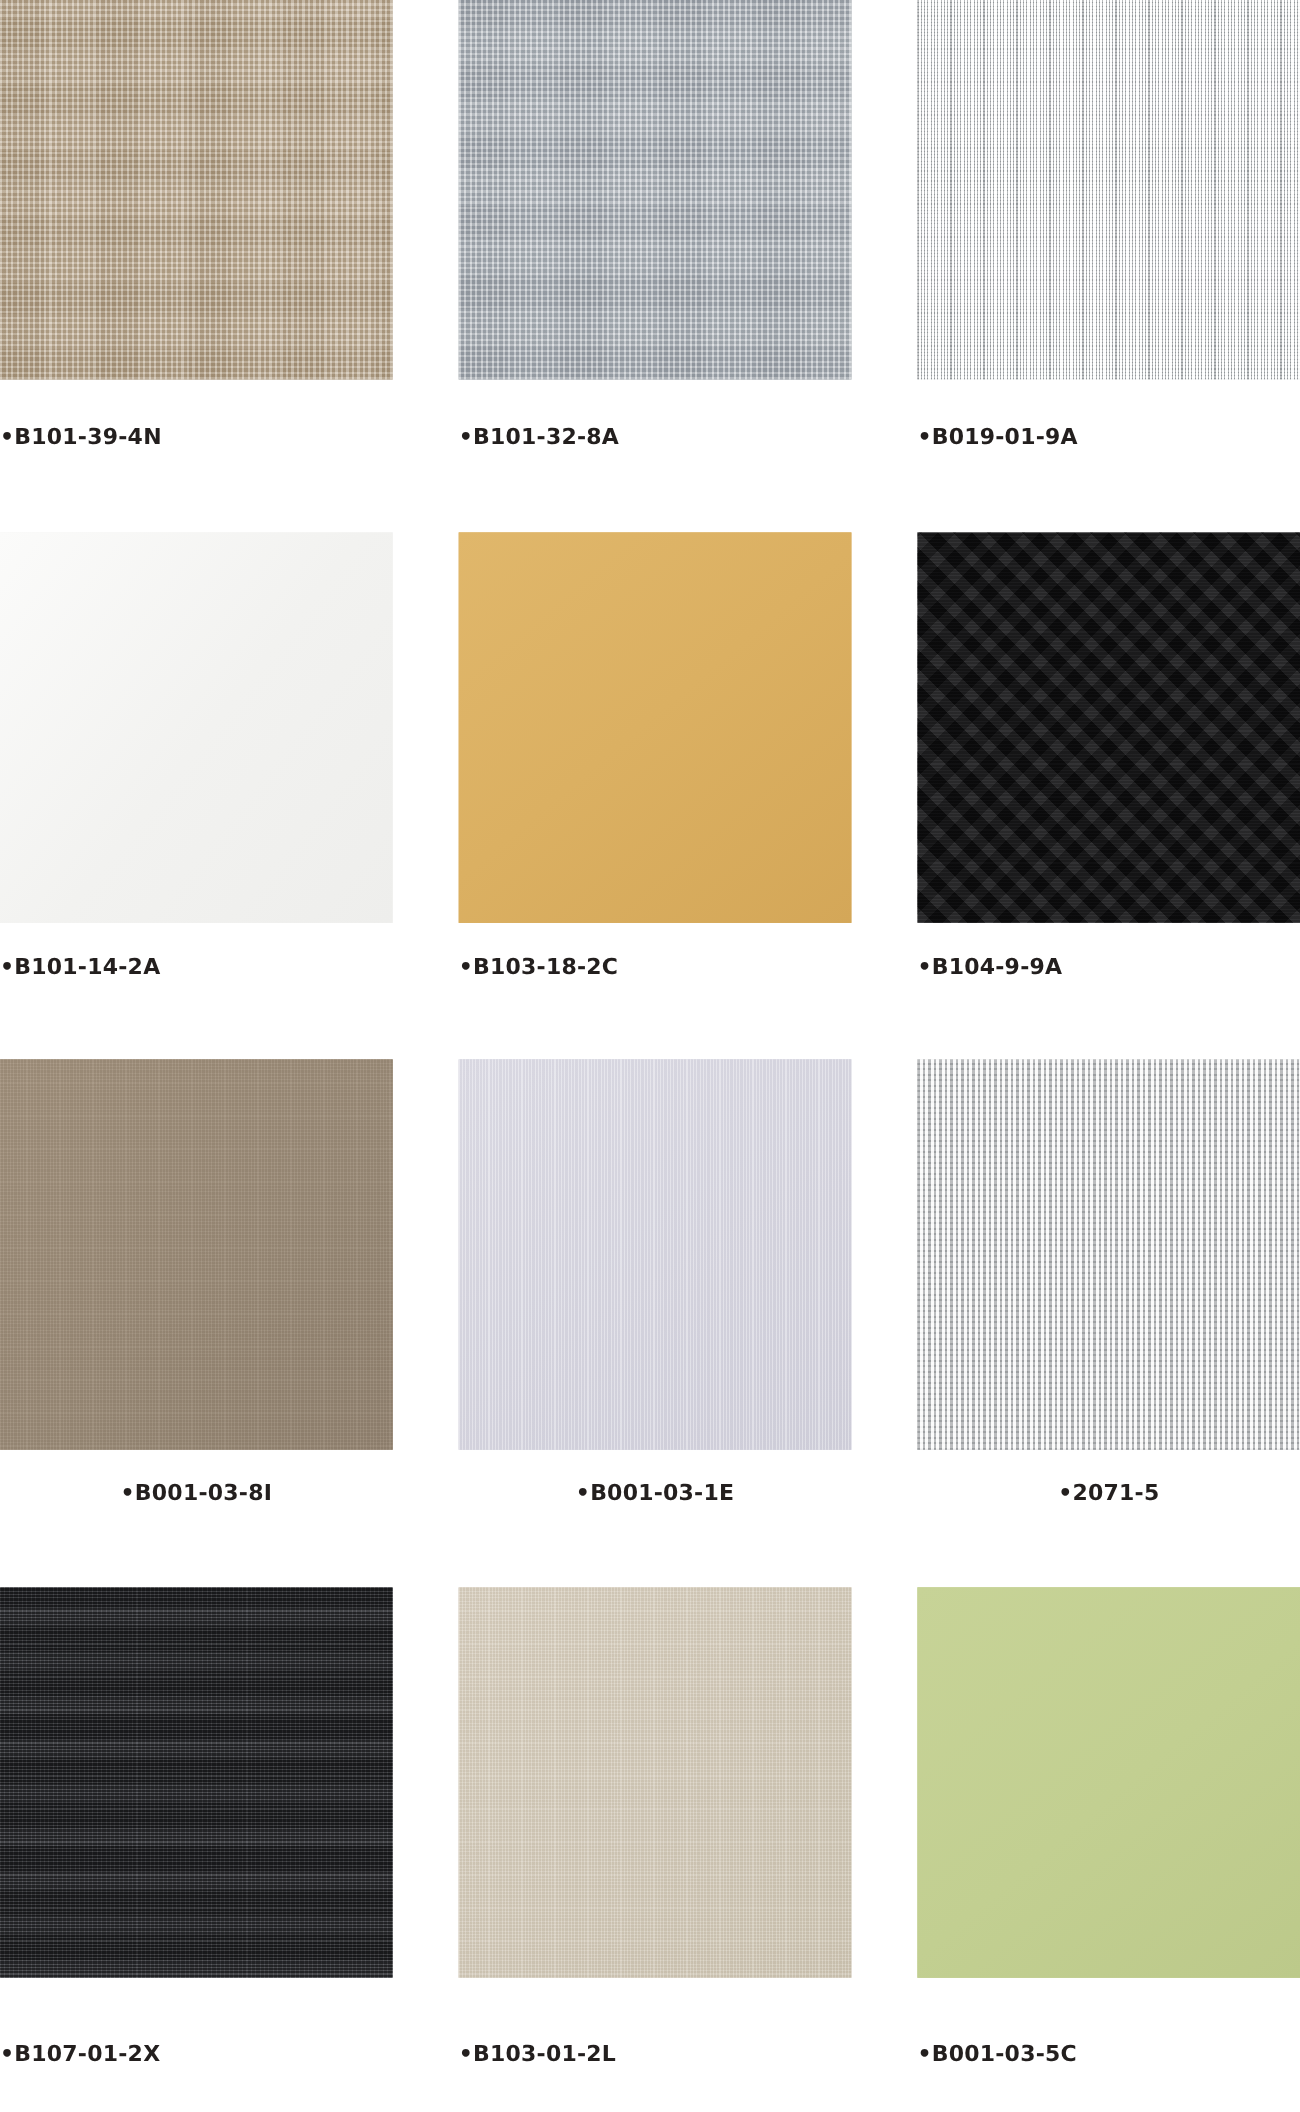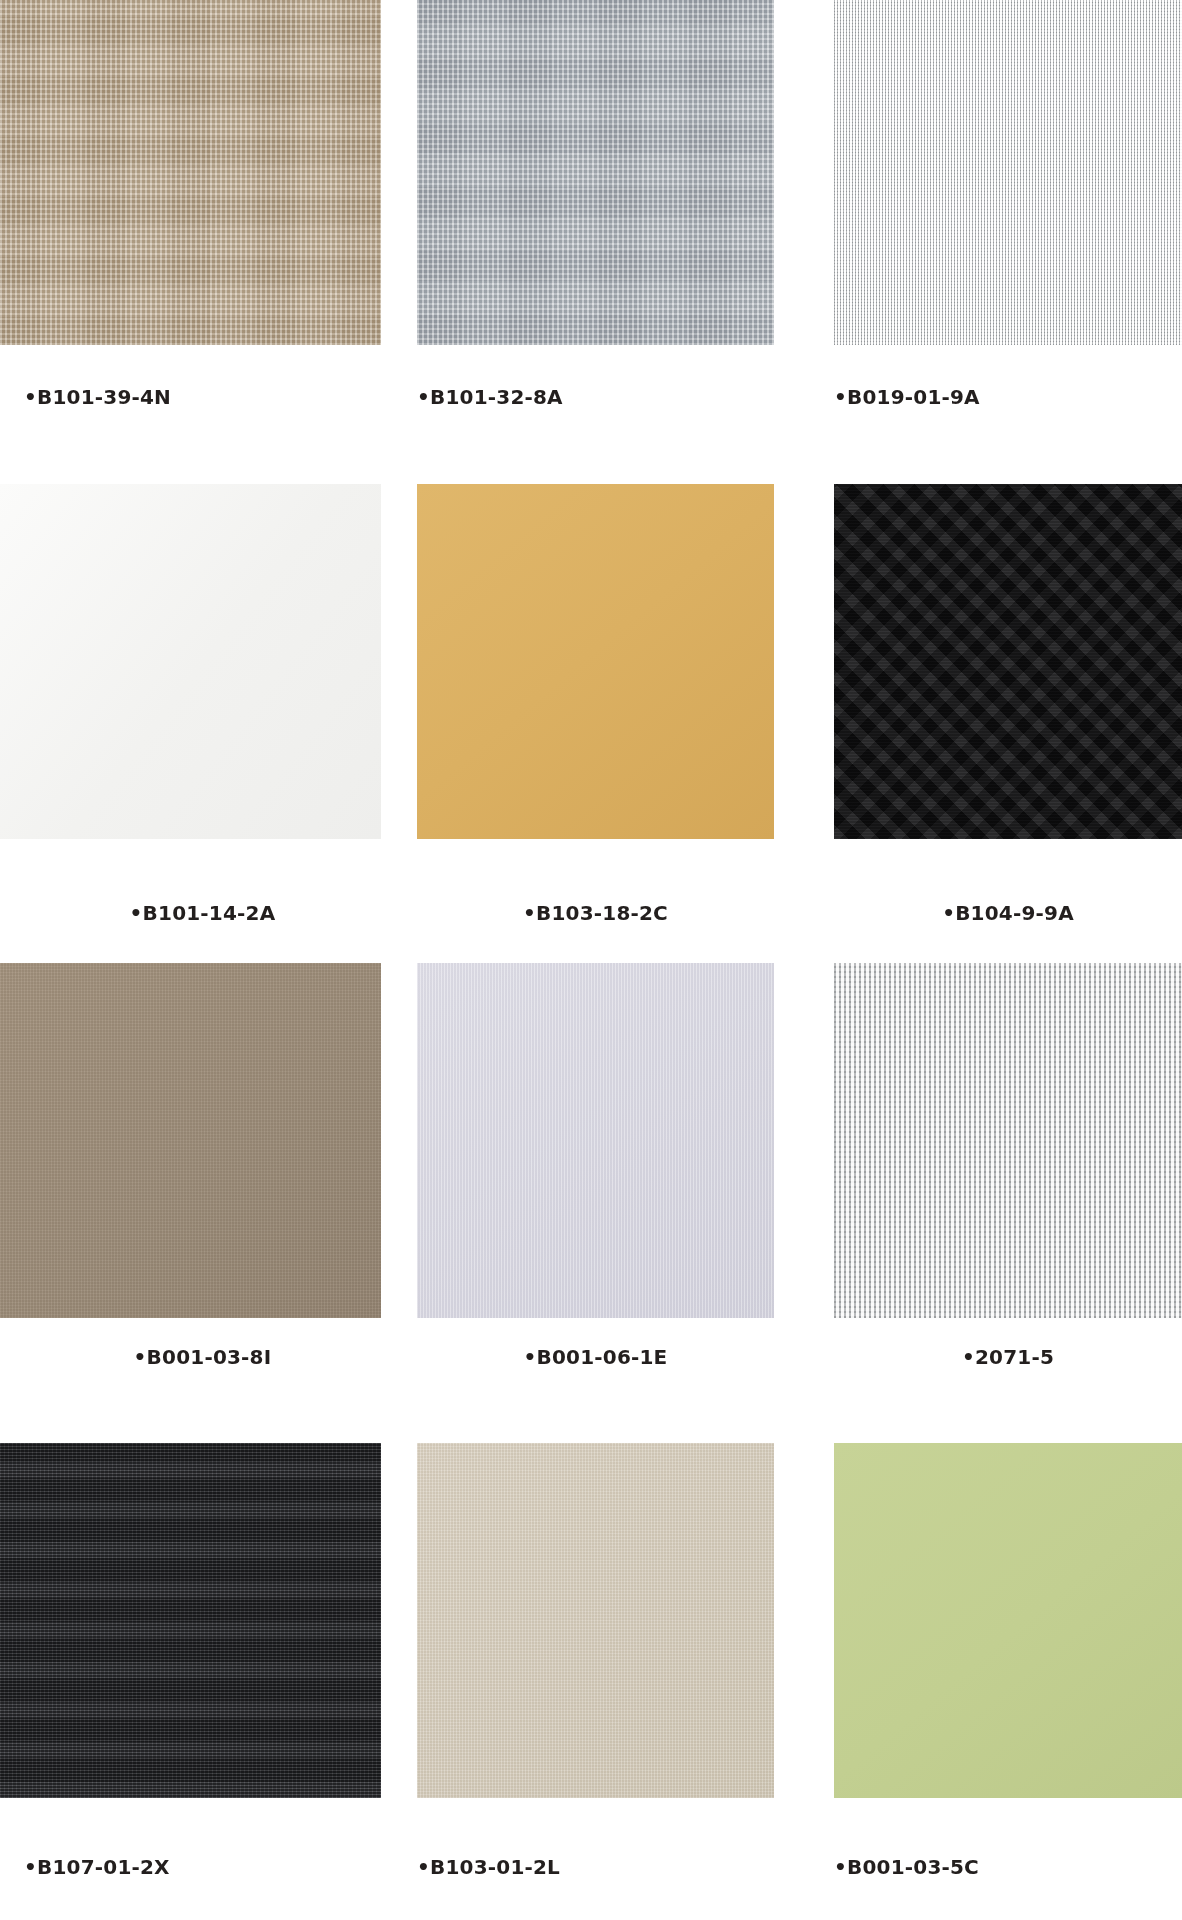--- a/index.html
+++ b/index.html
@@ -42,31 +42,31 @@
     left: 0;
     white-space: nowrap;
     font-size: 20px;
     font-weight: bold;
     color: #231f1e;
     letter-spacing: 0.2px;
     font-family: "DejaVu Sans", "Liberation Sans", sans-serif;
   }
 
   
-  .col-0 { left: 0px;   width: 357px; padding-left: 24px; }
+  .col-0 { left: 0px;   width: 357px; }
   .col-1 { left: 417px; width: 357px; }
   .col-2 { left: 834px; width: 348px; }
 
   .row-0 { top: -10px;   height: 355px; }
   .row-1 { top: 484px;  height: 355px; }
   .row-2 { top: 963px;  height: 355px; }
   .row-3 { top: 1443px; height: 355px; }
 
   .lbl-row-0 { top: 385px; }
-  .lbl-row-1 { top: 901px; text-align: center; }
+  .lbl-row-1 { top: 866px; }
   .lbl-row-2 { top: 1345px; text-align: center; }
   .lbl-row-3 { top: 1825px; margin-top: 30px; }
 
   
 
   
   .tex-beige-weave {
     background-color: #b8a governed;
     background-color: #b8a headers;
     background-color: #bdab92;
@@ -256,21 +256,21 @@
   <div class="swatch-label col-2 lbl-row-1">•B104-9-9A</div>
 
   <div class="swatch-cell col-0 row-2">
     <div class="swatch-chip tex-taupe-plain"></div>
   </div>
   <div class="swatch-label col-0 lbl-row-2">•B001-03-8I</div>
 
   <div class="swatch-cell col-1 row-2">
     <div class="swatch-chip tex-lavender-plain"></div>
   </div>
-  <div class="swatch-label col-1 lbl-row-2">•B001-06-1E</div>
+  <div class="swatch-label col-1 lbl-row-2">•B001-03-1E</div>
 
   <div class="swatch-cell col-2 row-2">
     <div class="swatch-chip tex-basketweave"></div>
   </div>
   <div class="swatch-label col-2 lbl-row-2">•2071-5</div>
 
   <div class="swatch-cell col-0 row-3">
     <div class="swatch-chip tex-charcoal-striate"></div>
   </div>
   <div class="swatch-label col-0 lbl-row-3">•B107-01-2X</div>

